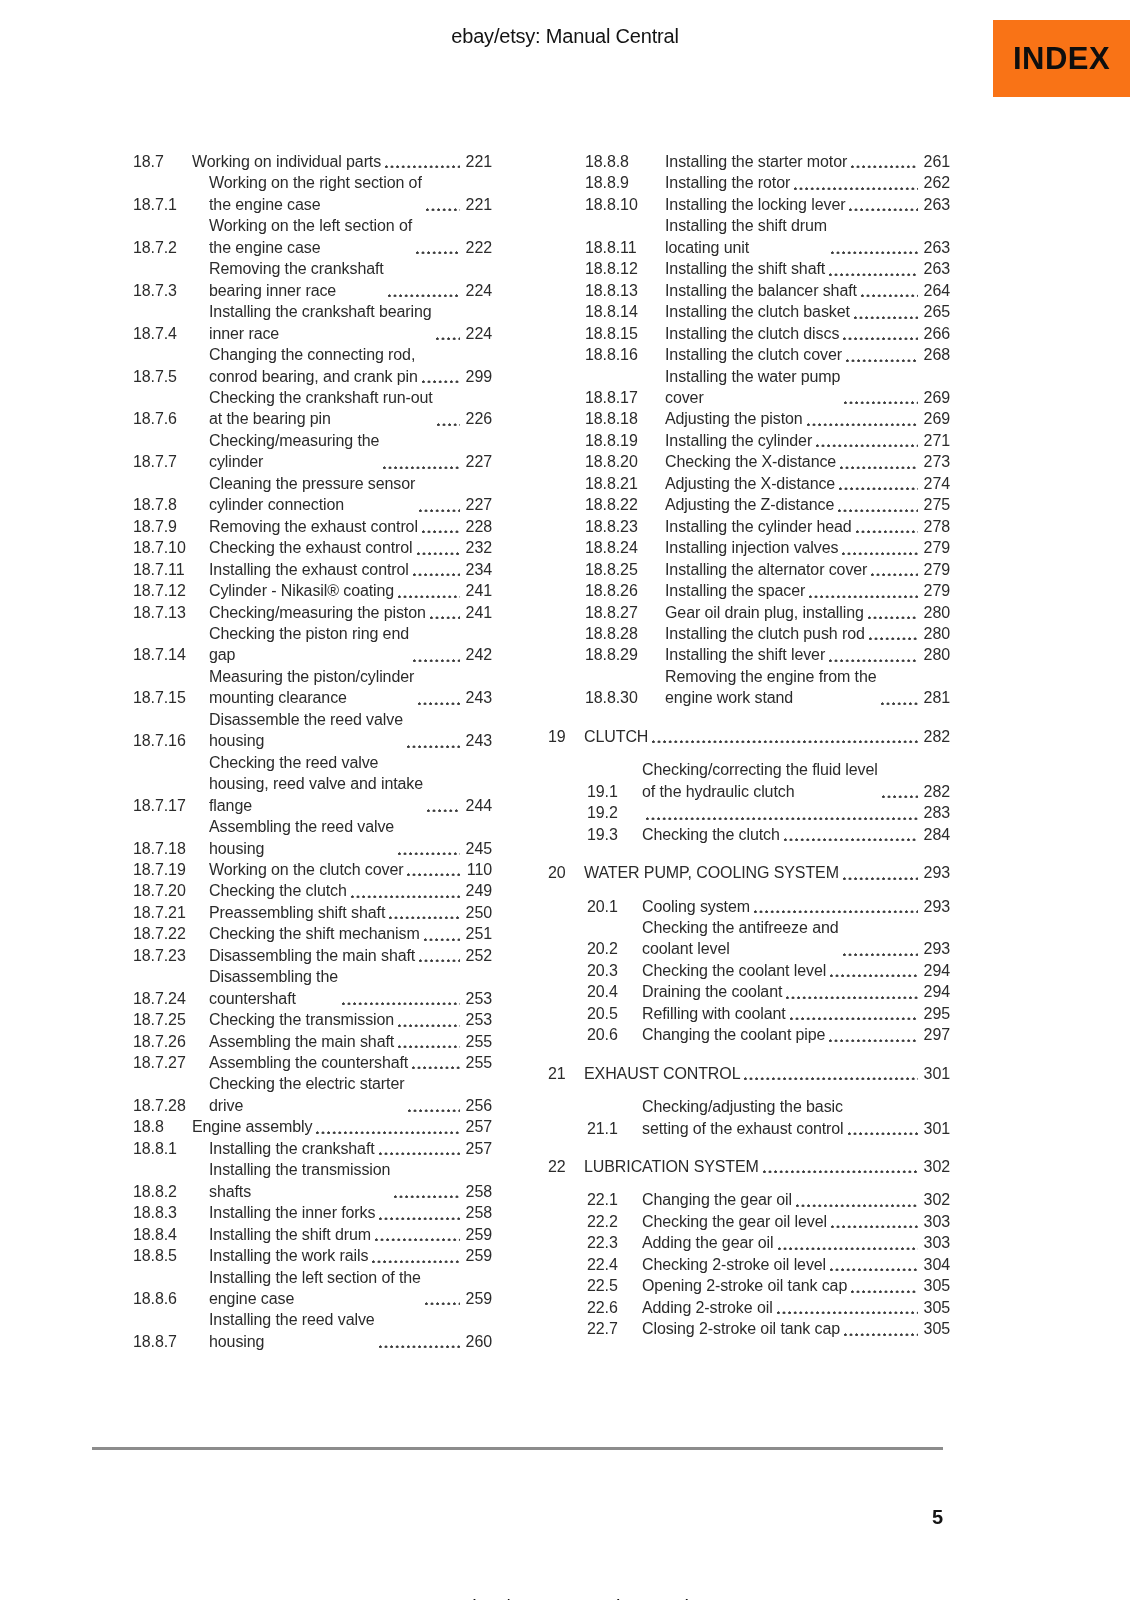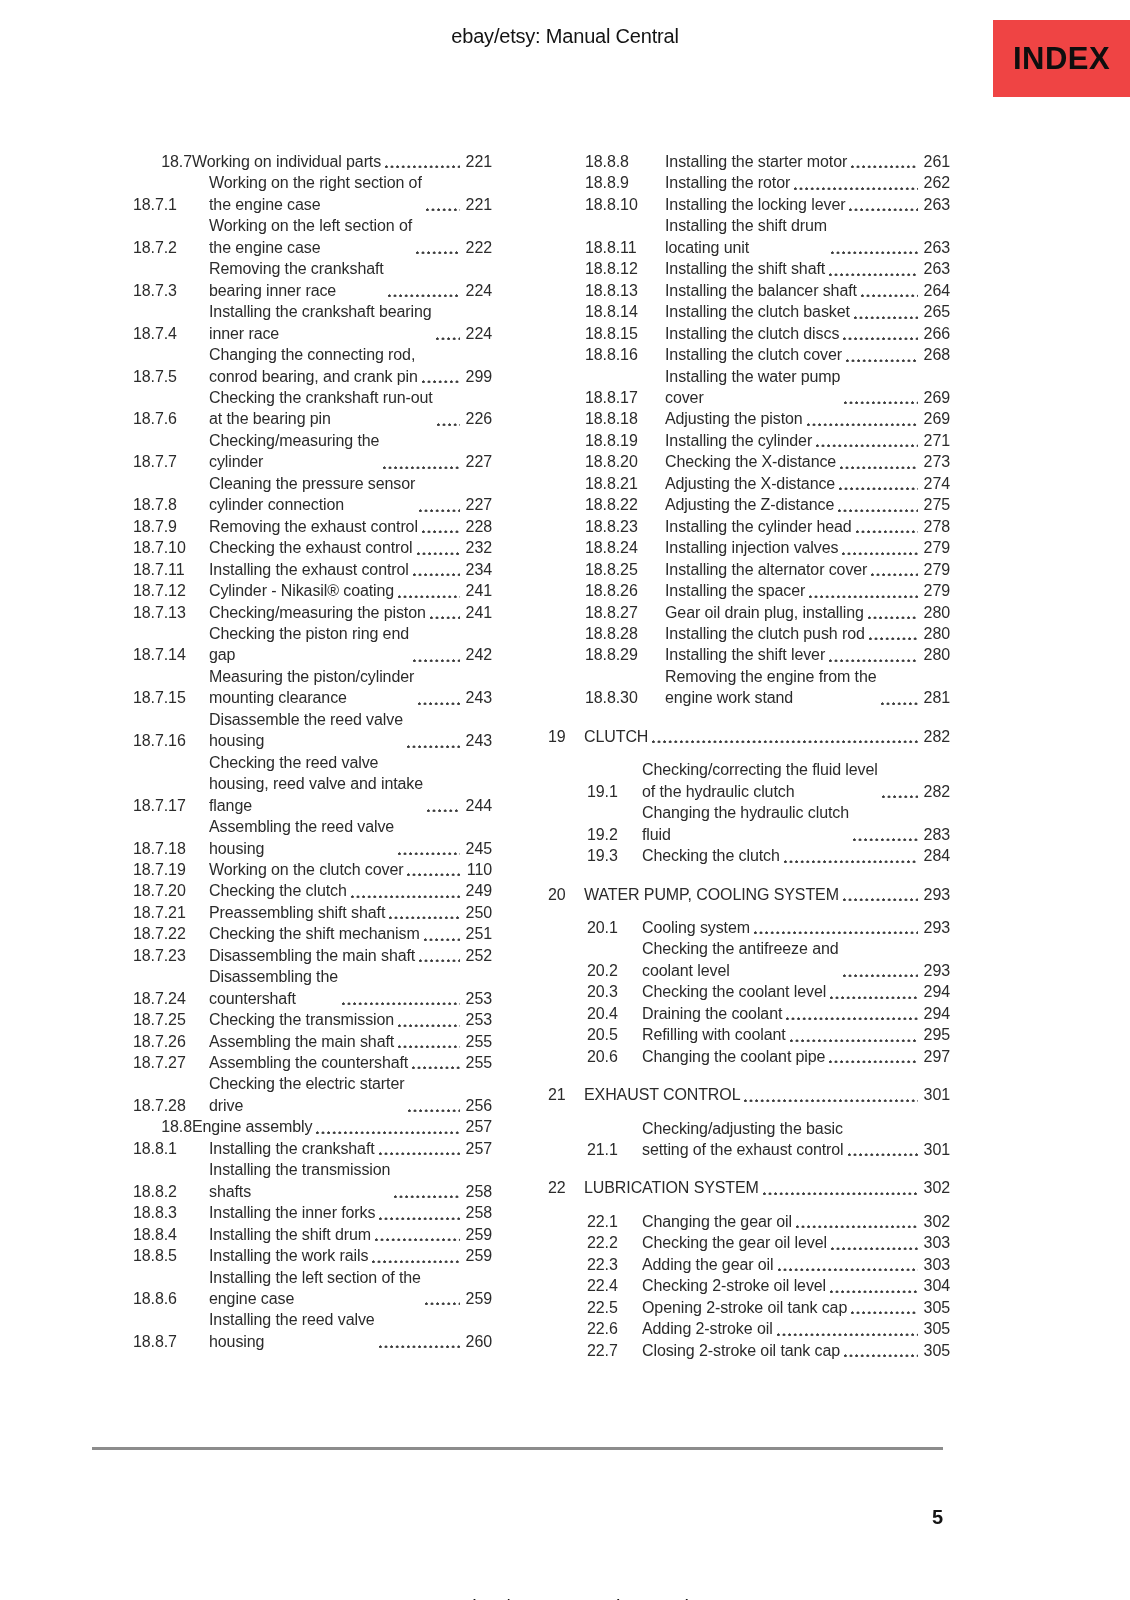--- a/index.html
+++ b/index.html
@@ -25,21 +25,21 @@
   .toc-row { display:flex; align-items:flex-end; }
   .num   { flex:none; white-space:pre; }
   .title { flex:none; white-space:pre; }
   .leader {
     flex:1 1 auto; min-width:8px; height:4px; margin:0 2px 3px 4px;
     background-image:radial-gradient(circle at 1.4px 1.7px, #3d3d3d 1.15px, rgba(0,0,0,0) 1.5px);
     background-size:5.6px 4px; background-repeat:repeat-x;
   }
   .pagenum { flex:none; min-width:30px; text-align:right; white-space:pre; }
 
-  .lv-section .num { width:59px;text-align:right; }
+  .lv-section .num { width:59px; }
   .col-left  .lv-sub .num { width:76px; }
   .col-right .lv-sub { margin-left:37px; }
   .col-right .lv-sub .num { width:80px; }
   .lv-chapter { margin:17px 0 12px 0; }
   .lv-chapter .num { width:36px; }
   .lv-chsub { margin-left:39px; }
   .lv-chsub .num { width:55px; }
 
   .divider { position:absolute; top:1427px; left:92px; width:851px; height:3px; }
   .page-number {
@@ -51,21 +51,21 @@
     font-size:20px; color:#141414; letter-spacing:-0.2px;
   }
 </style>
 </head>
 <body>
 
 <div class="page">
 
   <div class="header-title">ebay/etsy: Manual Central</div>
 
-  <div class="index-badge" style="background: #ef4444;">
+  <div class="index-badge" style="background: #f97316;">
     <span class="badge-label">INDEX</span>
   </div>
 
   <div class="toc-col col-left">
 
       <div class="toc-row lv-section">
         <span class="num">18.7</span>
         <span class="title">Working on individual parts</span>
         <span class="leader"></span>
         <span class="pagenum">221</span>
@@ -519,22 +519,20 @@
       <div class="toc-row lv-chsub">
         <span class="num">19.1</span>
         <span class="title">Checking/correcting the fluid level
 of the hydraulic clutch</span>
         <span class="leader"></span>
         <span class="pagenum">282</span>
       </div>
 
       <div class="toc-row lv-chsub">
         <span class="num">19.2</span>
-        <span class="title">Changing the hydraulic clutch
-fluid</span>
         <span class="leader"></span>
         <span class="pagenum">283</span>
       </div>
 
       <div class="toc-row lv-chsub">
         <span class="num">19.3</span>
         <span class="title">Checking the clutch</span>
         <span class="leader"></span>
         <span class="pagenum">284</span>
       </div>

